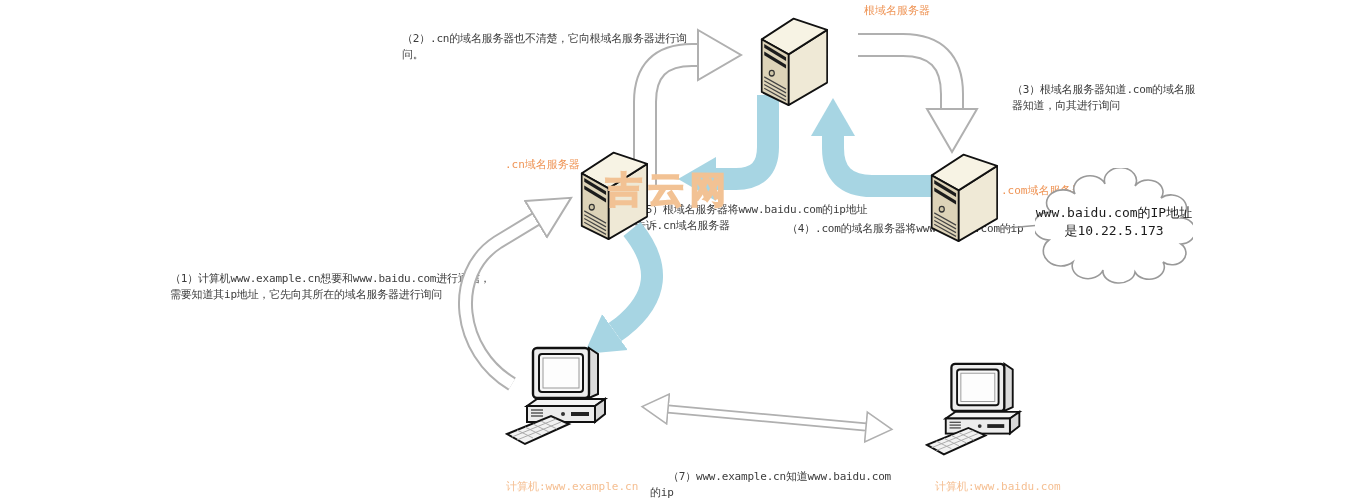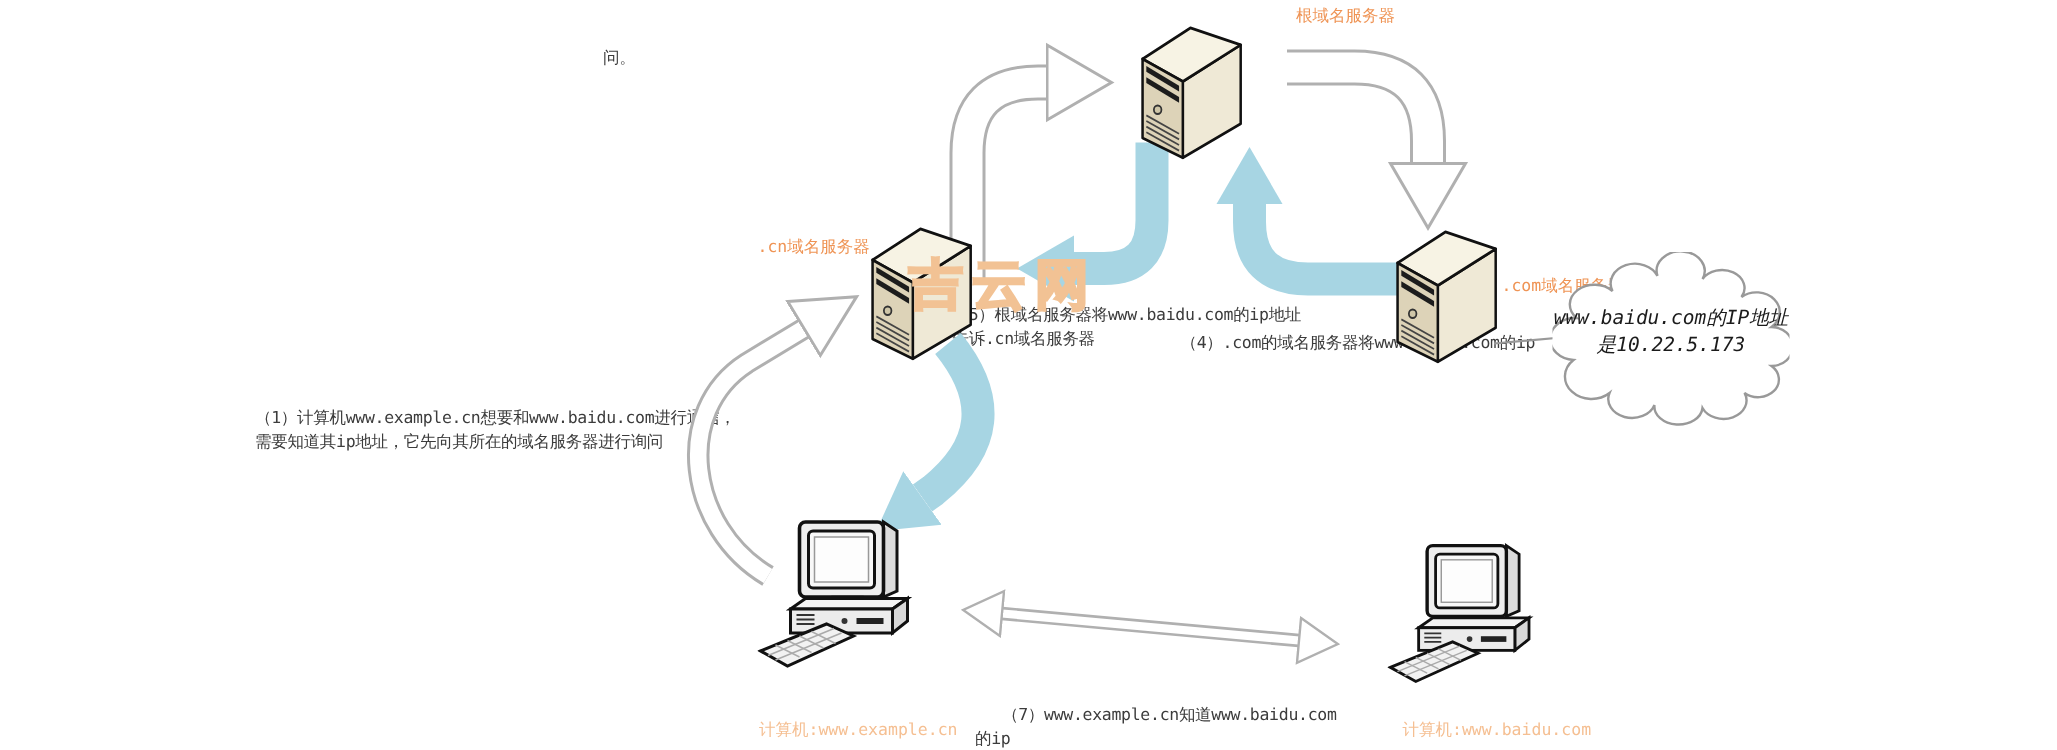--- a/index.html
+++ b/index.html
@@ -6,21 +6,21 @@
   .canvas{position:relative;width:1371px;height:500px;background:#ffffff;overflow:hidden;
           font-family:"DejaVu Sans Mono","Liberation Mono",monospace;}
   svg.arrows{position:absolute;left:0;top:0;z-index:20;}
   .step{position:absolute;font-size:11px;line-height:15.5px;color:#3c3c3c;letter-spacing:-0.2px;z-index:10;}
   .nlabel{position:absolute;font-size:11px;color:#ef9455;white-space:nowrap;z-index:30;}
   .nlabel.light{color:#f5bf92;}
   .nlabel.under-cloud{z-index:26;}
   .icon{position:absolute;z-index:25;}
   .cloud{position:absolute;left:1035px;top:168px;width:158px;height:118px;z-index:28;}
   .cloud-text{position:absolute;top:36px;left:0;width:100%;text-align:center;
-              font-size:13px;line-height:18px;color:#1b1b1b;font-style:italic;}
+              font-size:13px;line-height:18px;color:#1b1b1b;}
   .watermark{position:absolute;left:606px;top:166px;z-index:50;font-size:36px;font-weight:bold;
              letter-spacing:6px;color:#fdeed7;-webkit-text-stroke:2px #f2c294;
              font-family:"DejaVu Sans",sans-serif;white-space:nowrap;}
 </style>
 </head>
 <body>
 
 <div class="canvas">
 
   <svg class="arrows" width="1371" height="500" viewBox="0 0 1371 500">
@@ -69,21 +69,26 @@
     </g>
 
     <line x1="996" y1="229" x2="1052" y2="224" stroke="#999999" stroke-width="1.5"></line>
   </svg>
 
   <div class="step" style="left:170px;top:271px;width:325px;">
     <div>（1）计算机www.example.cn想要和www.baidu.com进行通信，</div>
     <div>需要知道其ip地址，它先向其所在的域名服务器进行询问</div>
   </div>
   <div class="step" style="left:402px;top:31px;width:290px;">
+    <div>（2）.cn的域名服务器也不清楚，它向根域名服务器进行询</div>
     <div>问。</div>
+  </div>
+  <div class="step" style="left:1012px;top:82px;width:200px;">
+    <div>（3）根域名服务器知道.com的域名服</div>
+    <div>器知道，向其进行询问</div>
   </div>
   <div class="step" style="left:787px;top:221px;width:240px;">
     <div>（4）.com的域名服务器将www.baidu.com的ip</div>
   </div>
   <div class="step" style="left:635px;top:202px;width:235px;">
     <div>（5）根域名服务器将www.baidu.com的ip地址</div>
     <div>告诉.cn域名服务器</div>
   </div>
   <div class="step" style="left:650px;top:469px;width:245px;">
     <div style="text-indent:18px;">（7）www.example.cn知道www.baidu.com的ip</div>

